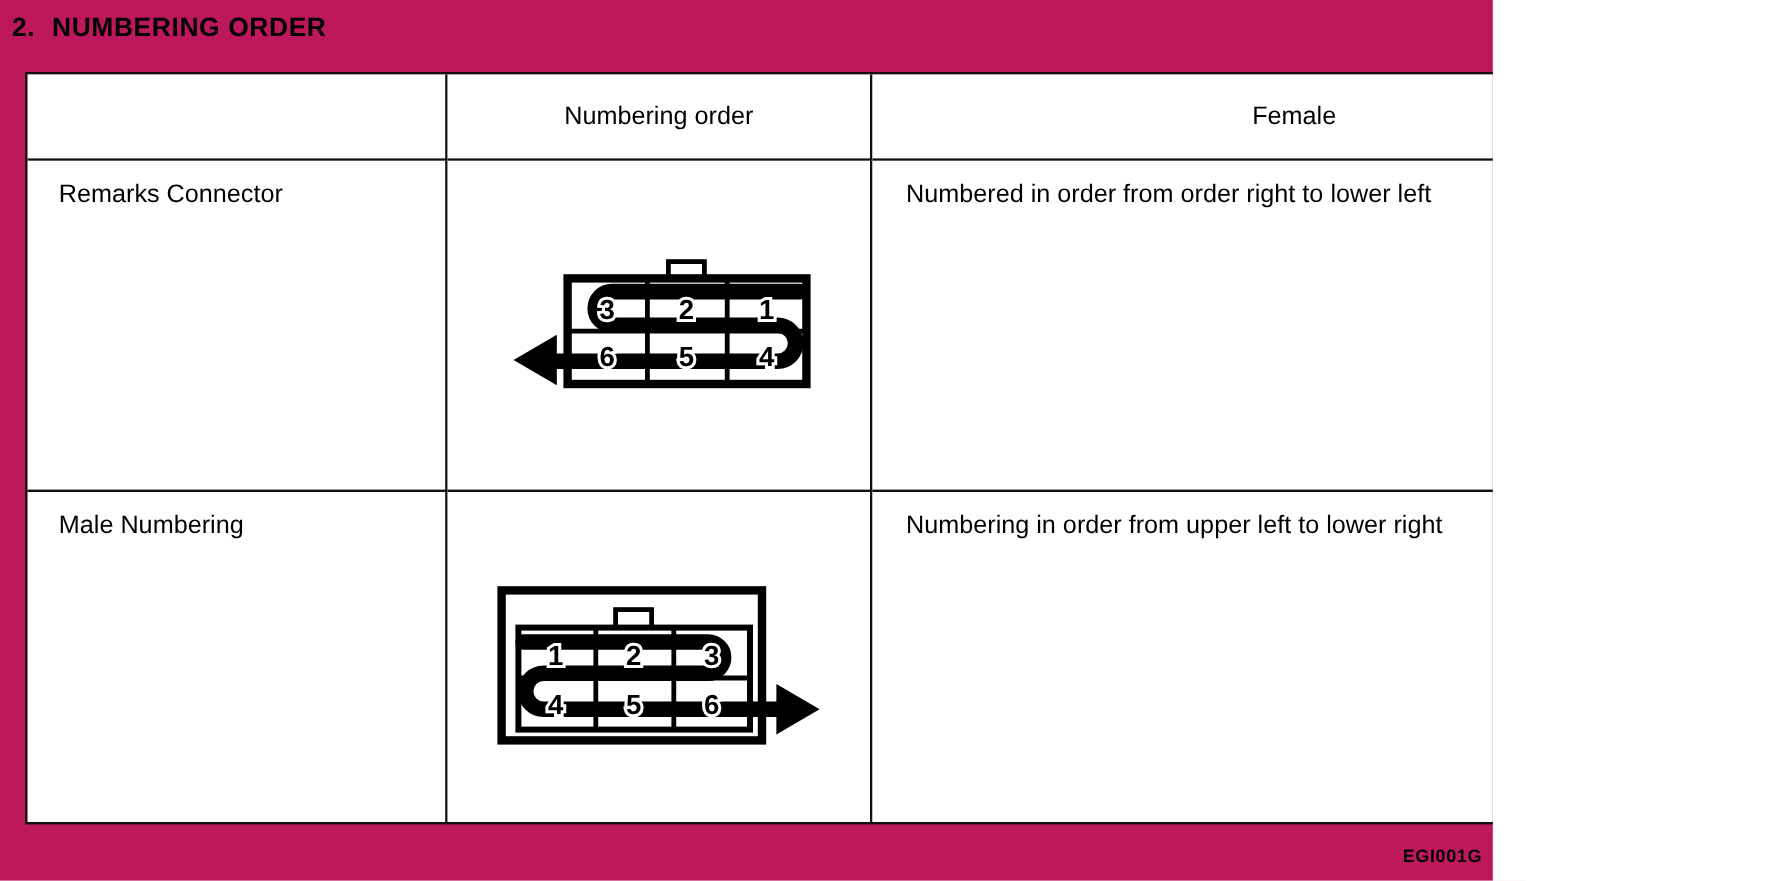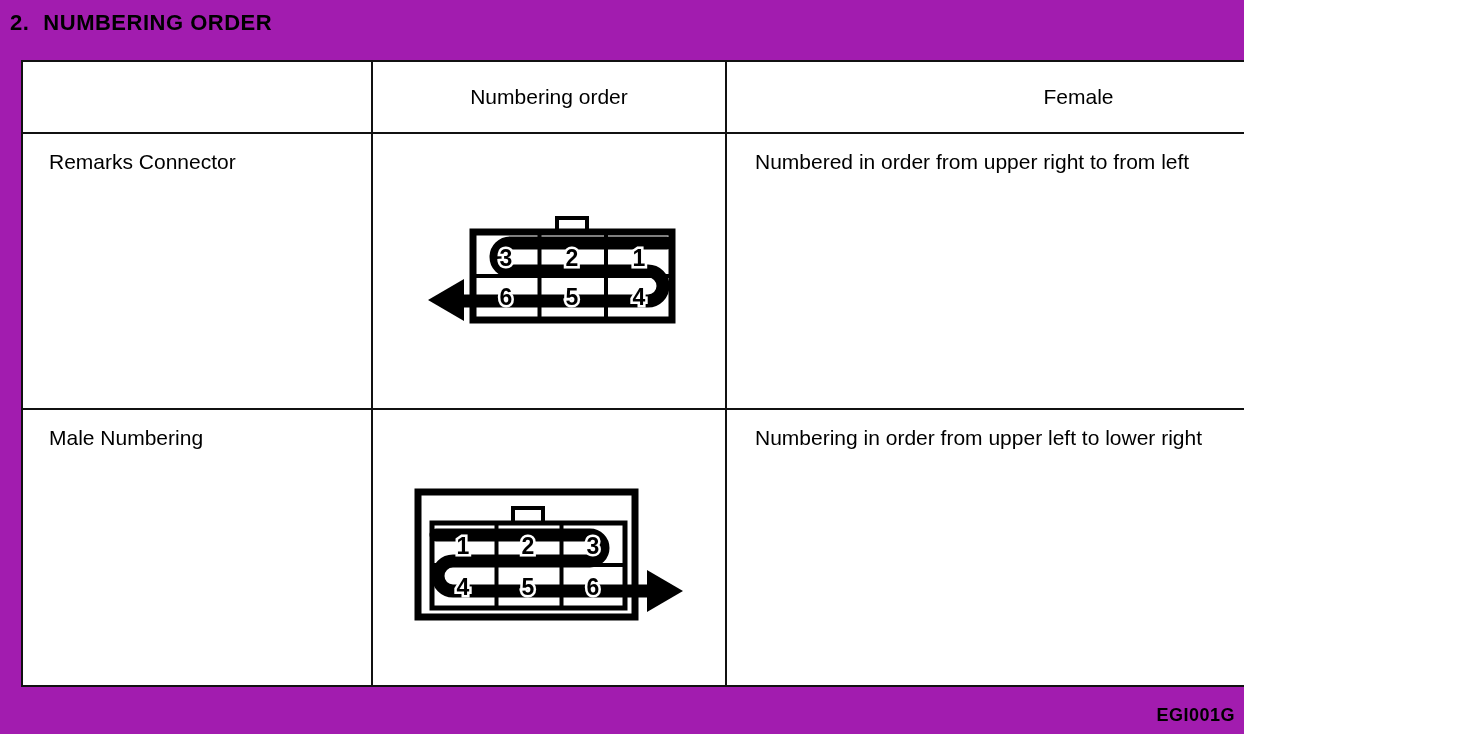--- a/index.html
+++ b/index.html
@@ -1,38 +1,38 @@
 <!DOCTYPE html>
 <html><head>
 <meta charset="utf-8">
 <style>
   html,body{margin:0;padding:0;background:#fff;}
   #page{
-    position:relative;width:1244px;height:734px;background:#a21caf;
+    position:relative;width:1244px;height:734px;background:#be185d;
     font-family:"Liberation Sans",sans-serif;color:#000;overflow:hidden;
   }
   #doc-title{
     position:absolute;left:10px;top:10px;font-size:22px;font-weight:bold;
     letter-spacing:.5px;white-space:nowrap;
   }
   #doc-title .tnum{margin-right:14px;}
   #conn-table{
     position:absolute;left:21px;top:60px;width:1411px;height:627px;
     box-sizing:border-box;border:2px solid #111;
     display:grid;grid-template-columns:350px 354px 1fr;grid-template-rows:72px 276px 1fr;
   }
   .cell{box-sizing:border-box;position:relative;background:#fff;}
   .br{border-right:2px solid #111;}
   .bb{border-bottom:2px solid #111;}
   .hdr{display:flex;align-items:center;justify-content:center;font-size:21px;}
   .rowlabel{padding:16px 0 0 26px;font-size:21px;}
   .remark{padding:16px 0 0 28px;font-size:21px;}
   .diagram{position:absolute;}
   #figure-code{
-    position:absolute;right:9px;top:705px;font-size:18px;font-weight:600;
+    position:absolute;right:9px;top:705px;font-size:15px;font-weight:600;
     letter-spacing:.5px;
   }
   .pin-num{
     font-family:"Liberation Sans",sans-serif;font-size:23px;font-weight:bold;
     fill:#000;stroke:#fff;stroke-width:5px;paint-order:stroke;
     text-anchor:middle;dominant-baseline:central;
   }
 </style>
 </head>
 <body>
@@ -76,21 +76,21 @@
           <text class="pin-num" x="86" y="48">3</text>
           <text class="pin-num" x="152" y="48">2</text>
           <text class="pin-num" x="219" y="48">1</text>
           <text class="pin-num" x="86" y="87">6</text>
           <text class="pin-num" x="152" y="87">5</text>
           <text class="pin-num" x="219" y="87">4</text>
         </g>
       </svg>
     </div>
     <div class="cell bb remark">
-      <span>Numbered in order from upper right to from left</span>
+      <span>Numbered in order from order right to lower left</span>
     </div>
 
     <div class="cell br rowlabel">
       <span>Male Numbering</span>
     </div>
     <div class="cell br">
       <svg class="diagram" style="left:32px;top:70px;" width="290" height="145" viewBox="0 0 290 145">
 
         <rect x="13" y="12" width="217" height="125" fill="#fff" stroke="#000" stroke-width="7"></rect>
 

